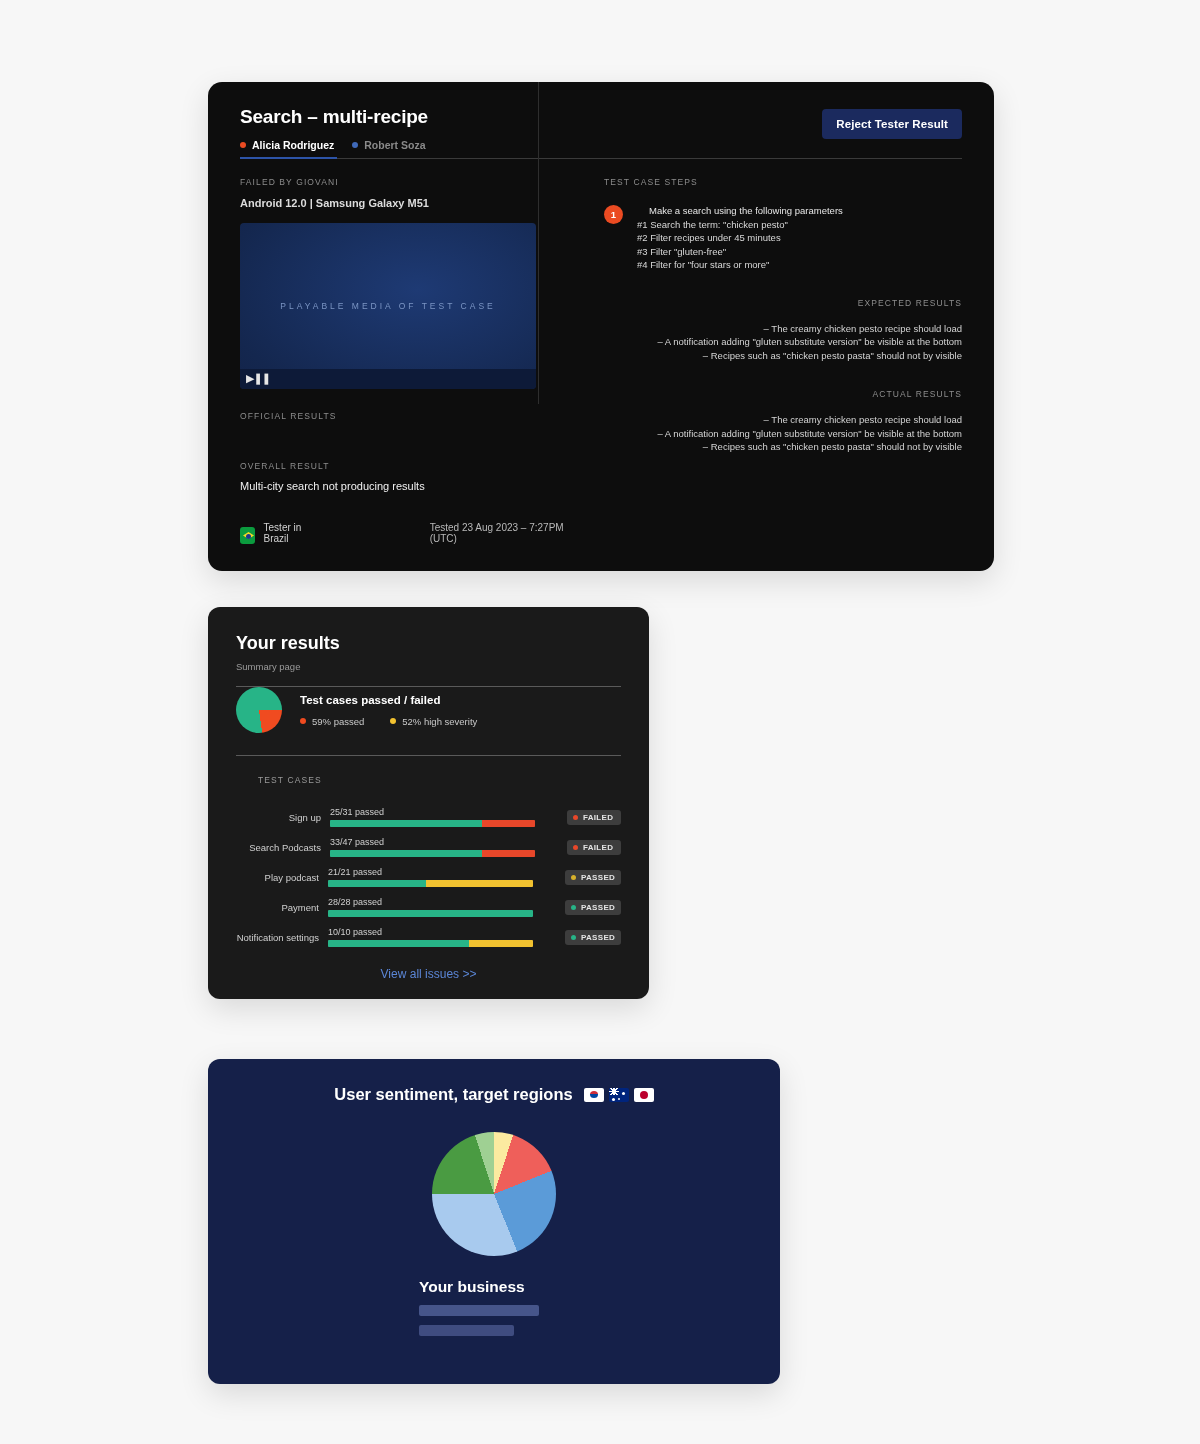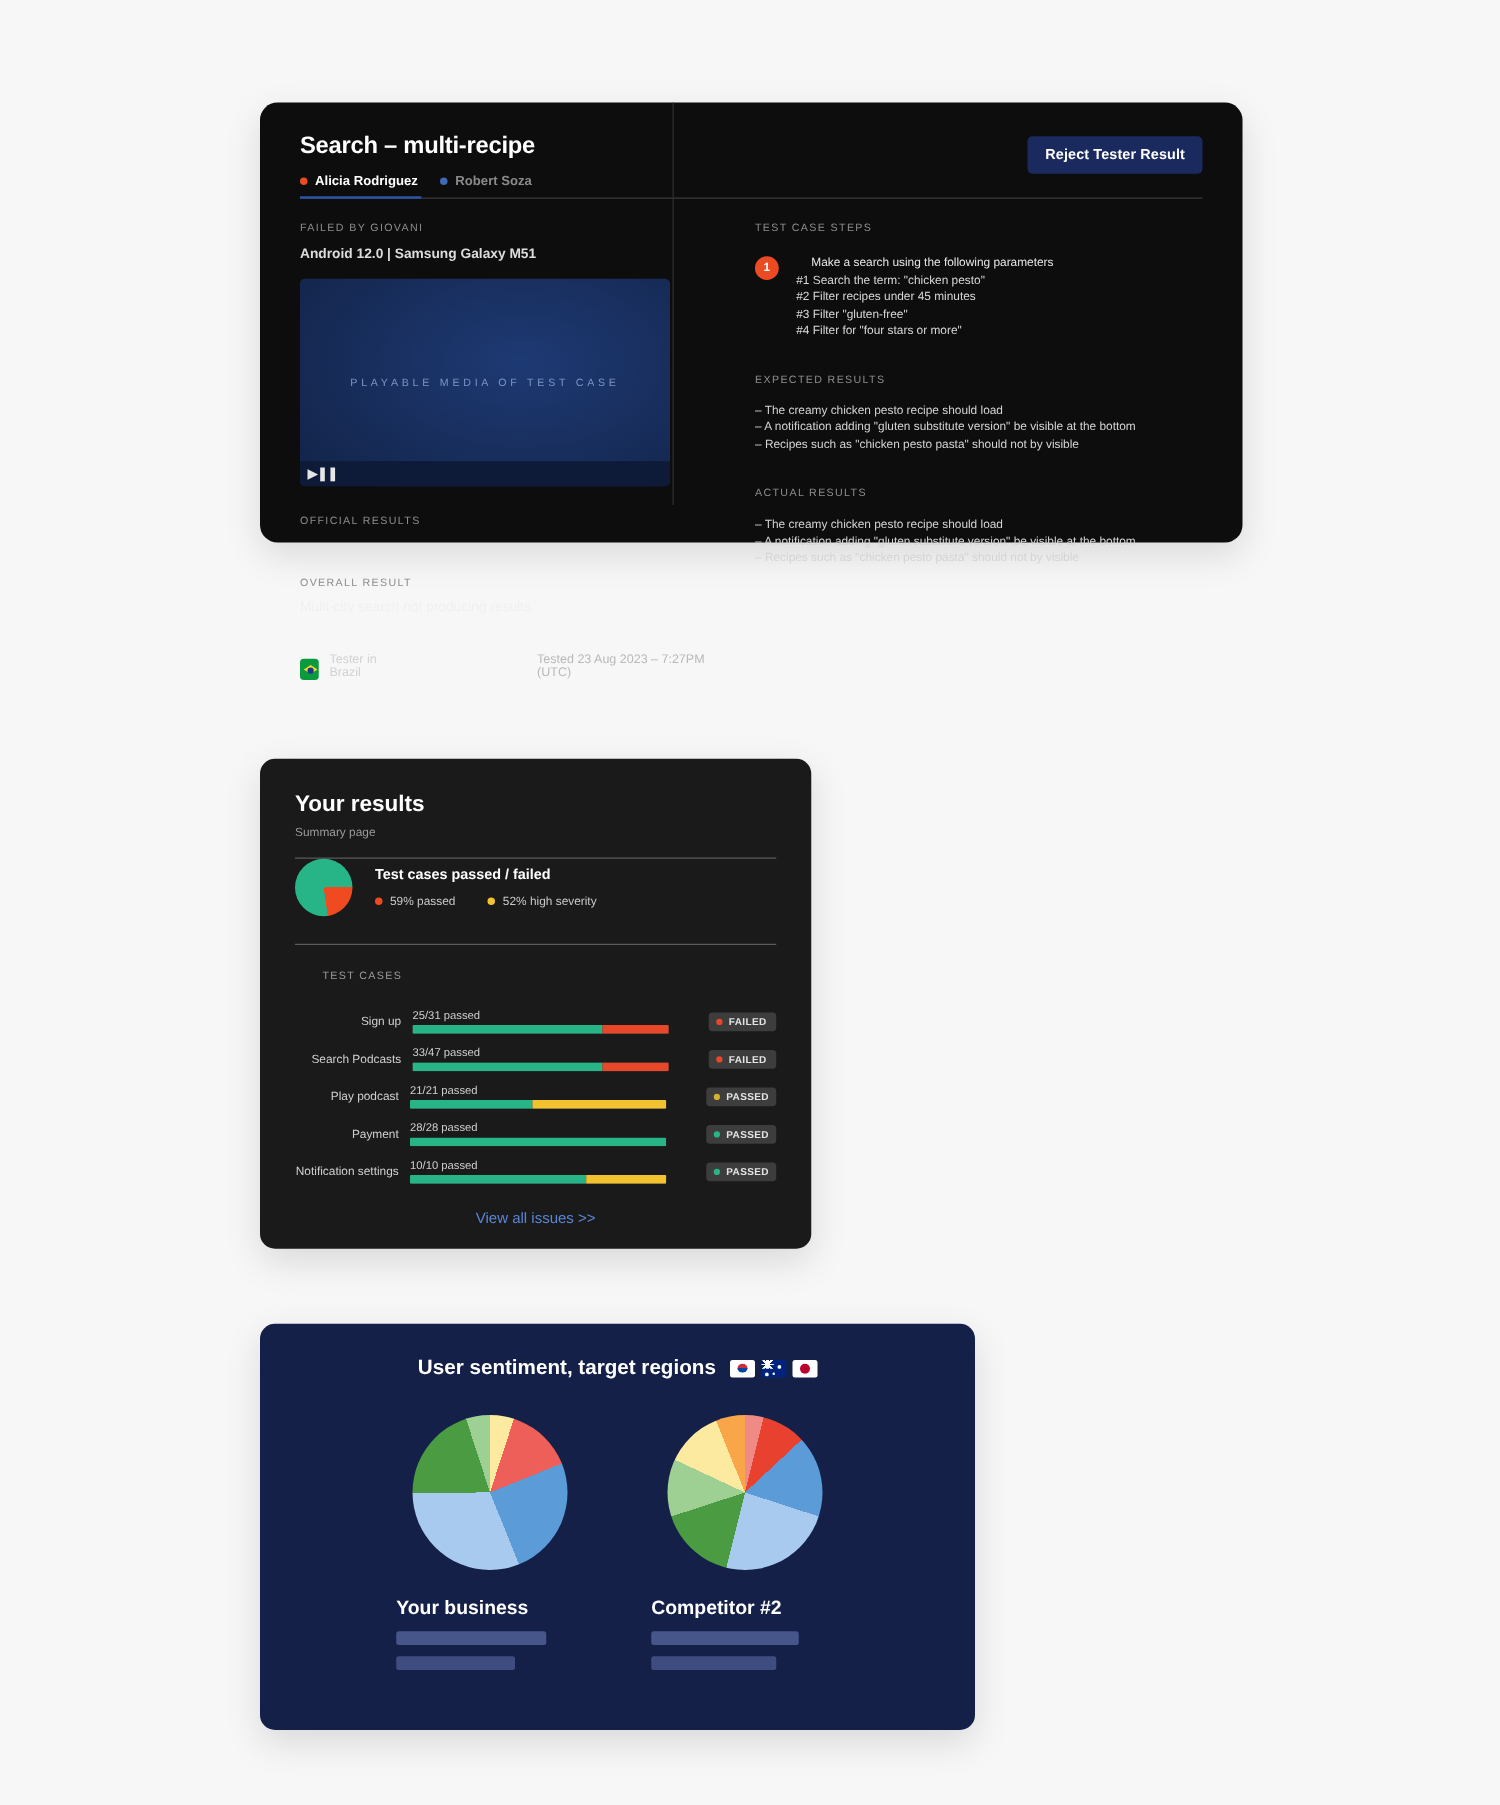--- a/index.html
+++ b/index.html
@@ -7,21 +7,21 @@
     width: 1200px; height: 1444px;
     background: #f7f7f7;
     font-family: "Liberation Sans", sans-serif;
     overflow: hidden;
   }
   .stage { position: relative; width: 1200px; height: 1444px; }
 
   
   .card1 {
     position: absolute; left: 208px; top: 82px;
-    width: 786px; height: 352px;
+    width: 786px; height: 489px;
     background: #0d0d0d; border-radius: 14px;
     box-shadow: 0 10px 30px rgba(0,0,0,.12);
     color: #e8e8e8;
     padding: 24px 32px 0 32px;
   }
   .c1-title { font-size: 19px; font-weight: bold; color: #fff; letter-spacing: -0.2px; }
   .reject-btn {
     position: absolute; right: 32px; top: 27px;
     background: #1b2a5e; color: #fff;
     font-size: 11.5px; font-weight: bold;
@@ -81,21 +81,21 @@
 
   .step-row { display: flex; gap: 14px; margin-top: 17px; }
   .step-num {
     flex: 0 0 auto; width: 19px; height: 19px; border-radius: 50%;
     background: #eb4b22; color: #fff; font-size: 9.5px; font-weight: bold;
     display: flex; align-items: center; justify-content: center; margin-top: 1px;
   }
   .step-lines { font-size: 9.5px; line-height: 13.5px; color: #d8d8d8; }
   .step-lines .first { color: #e6e6e6; margin-left: 12px; }
 
-  .res-block { margin-top: 26px; }
+  .res-block { margin-top: 26px; text-align: right; }
   .res-lines { font-size: 9.5px; line-height: 13.8px; color: #d4d4d4; margin-top: 14px; }
 
   
   .card2 {
     position: absolute; left: 208px; top: 607px;
     width: 441px; height: 392px;
     background: #1a1a1a; border-radius: 12px;
     box-shadow: 0 10px 30px rgba(0,0,0,.12);
     color: #eaeaea; padding: 26px 28px;
   }
@@ -381,22 +381,16 @@
 
     <div class="pies">
       <div class="pie-block">
         <div class="pie-big" style="background: conic-gradient(#fbeaa0 0deg 18deg, #ef5f5a 18deg 68deg, #5b9bd8 68deg 158deg, #a8caee 158deg 270deg, #4a9b42 270deg 342deg, #9fd093 342deg 360deg);"></div>
         <div class="pie-name">Your business</div>
         <div class="ph" style="width:120px"></div>
         <div class="ph w2" style="width:95px"></div>
       </div>
 
 
-      <div class="pie-block">
-        <div class="pie-big" style="background: conic-gradient(#ef8a84 0deg 14deg, #e8412f 14deg 47deg, #5b9bd8 47deg 108deg, #a8caee 108deg 194deg, #4a9b42 194deg 252deg, #9fd093 252deg 295deg, #fbeaa0 295deg 338deg, #f9a54a 338deg 360deg);"></div>
-        <div class="pie-name">Competitor #2</div>
-        <div class="ph" style="width:118px"></div>
-        <div class="ph w2" style="width:100px"></div>
-      </div>
     </div>
   </div>
 
 </div>
 
 </body></html>

